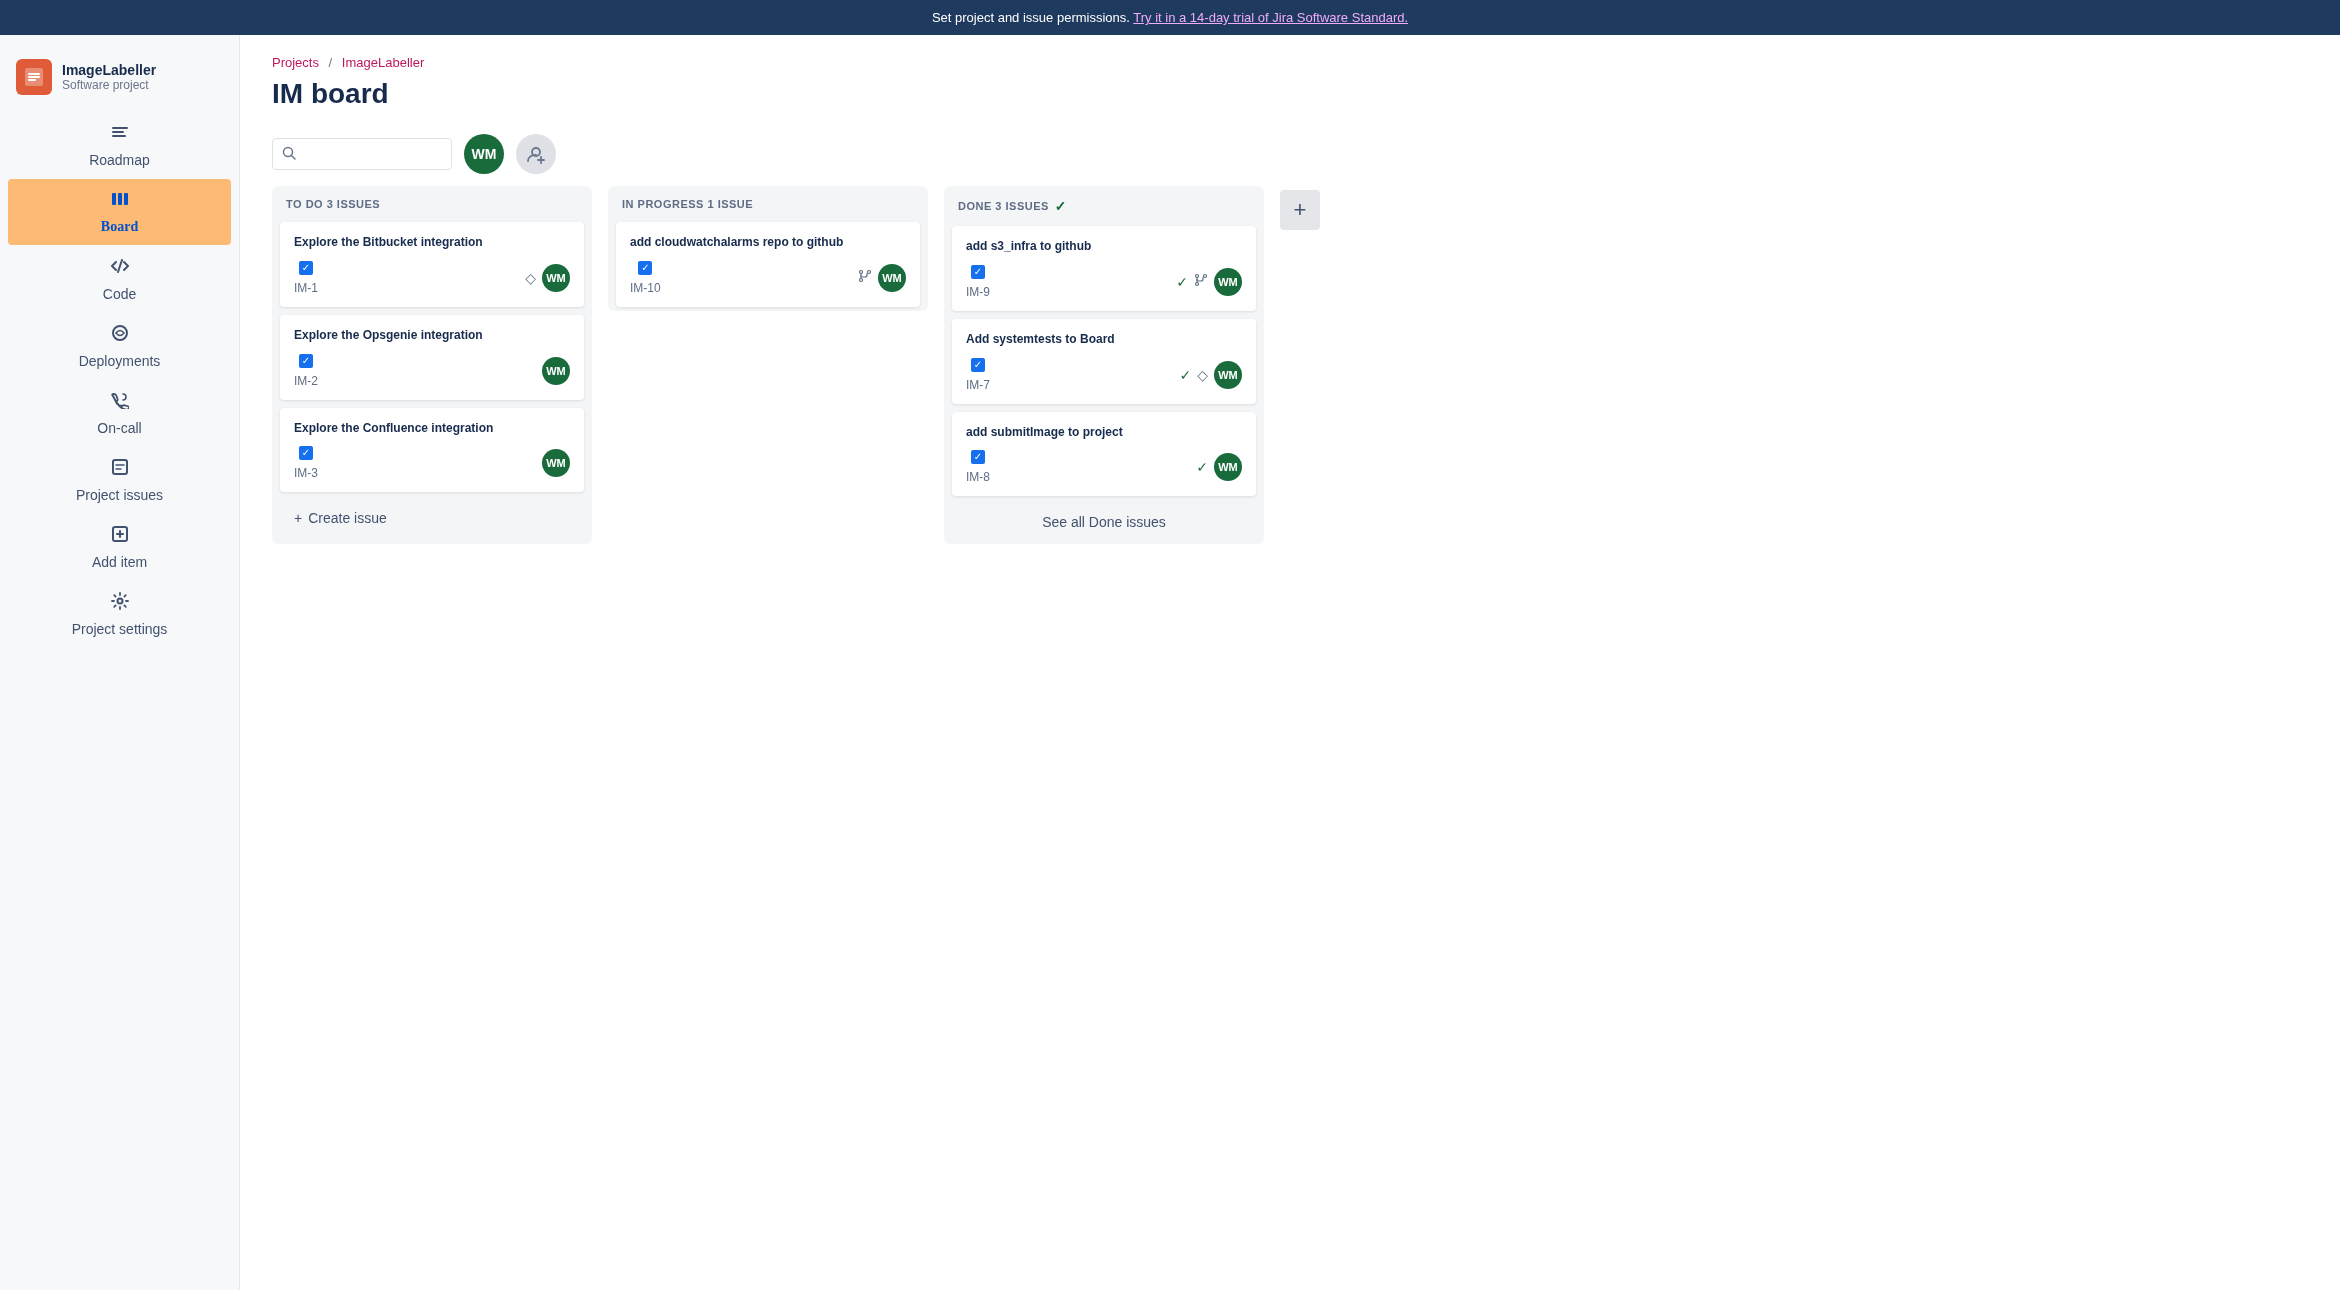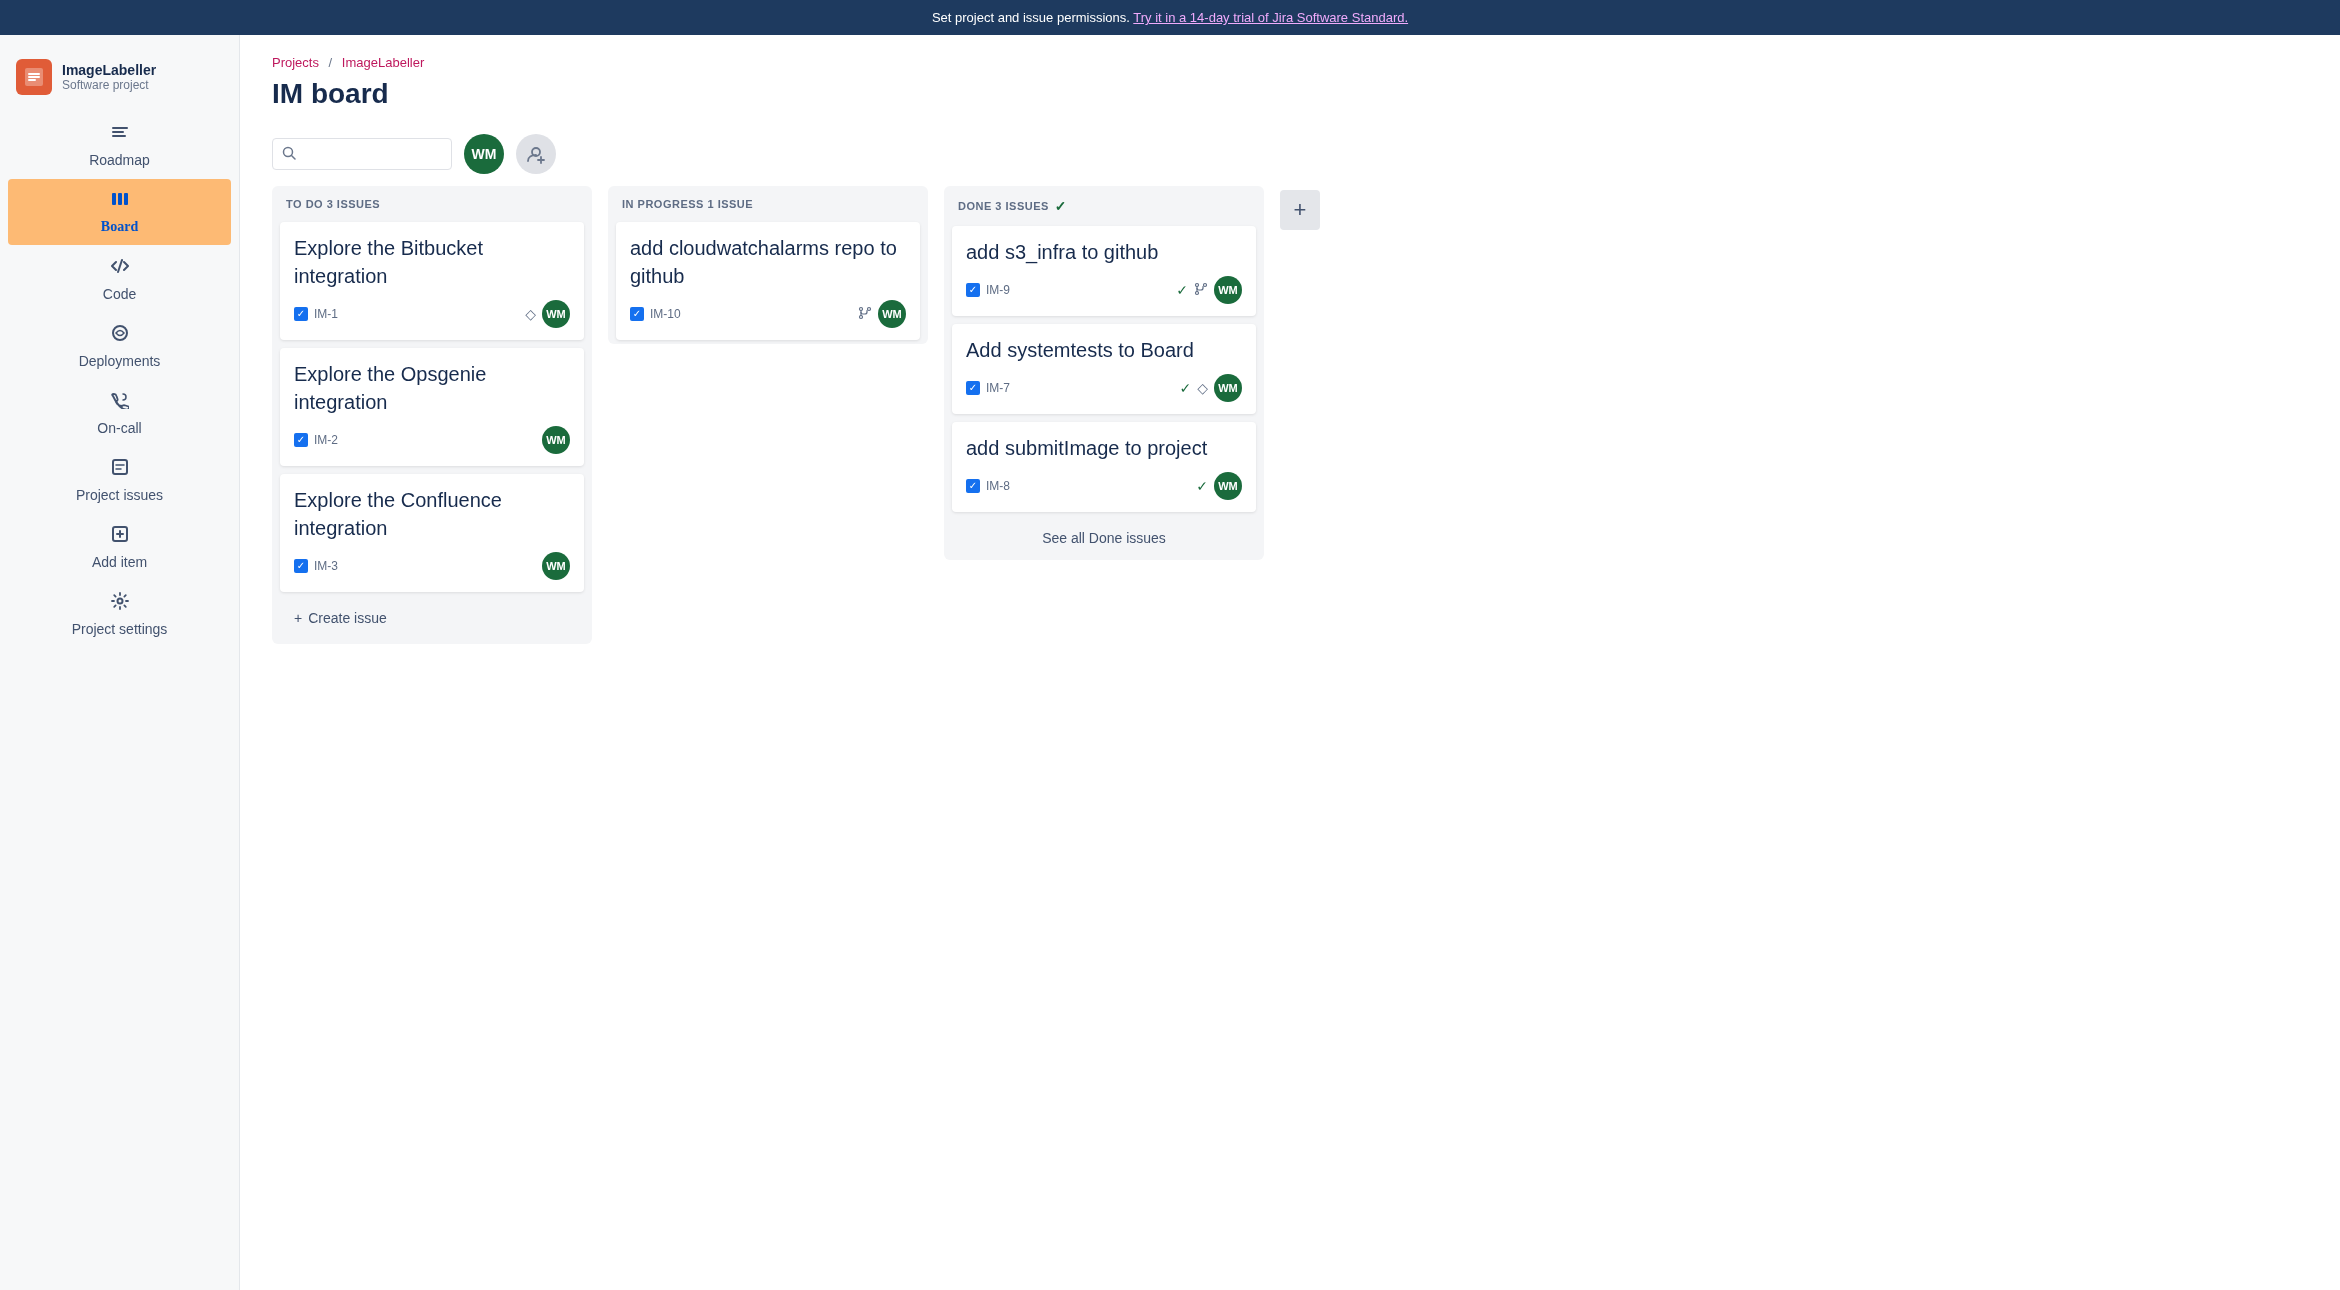--- a/index.html
+++ b/index.html
@@ -215,36 +215,38 @@
 
     .issue-card {
       background: #fff;
       border-radius: 4px;
       padding: 12px 14px;
       box-shadow: 0 1px 3px rgba(0,0,0,0.1);
       cursor: pointer;
     }
 
     .issue-title {
-      font-size: 20px;
+      font-size: 12px;
       color: #172b4d;
       margin-bottom: 10px;
       line-height: 1.4;
+      font-weight: bold;
     }
 
     .issue-meta {
       display: flex;
       align-items: center;
       justify-content: space-between;
     }
 
     .issue-id-wrap {
       display: flex;
       align-items: center;
       gap: 6px;
+      flex-direction: column;
     }
 
     .issue-checkbox {
       width: 14px;
       height: 14px;
       border-radius: 2px;
       background: #1570ef;
       display: flex;
       align-items: center;
       justify-content: center;

